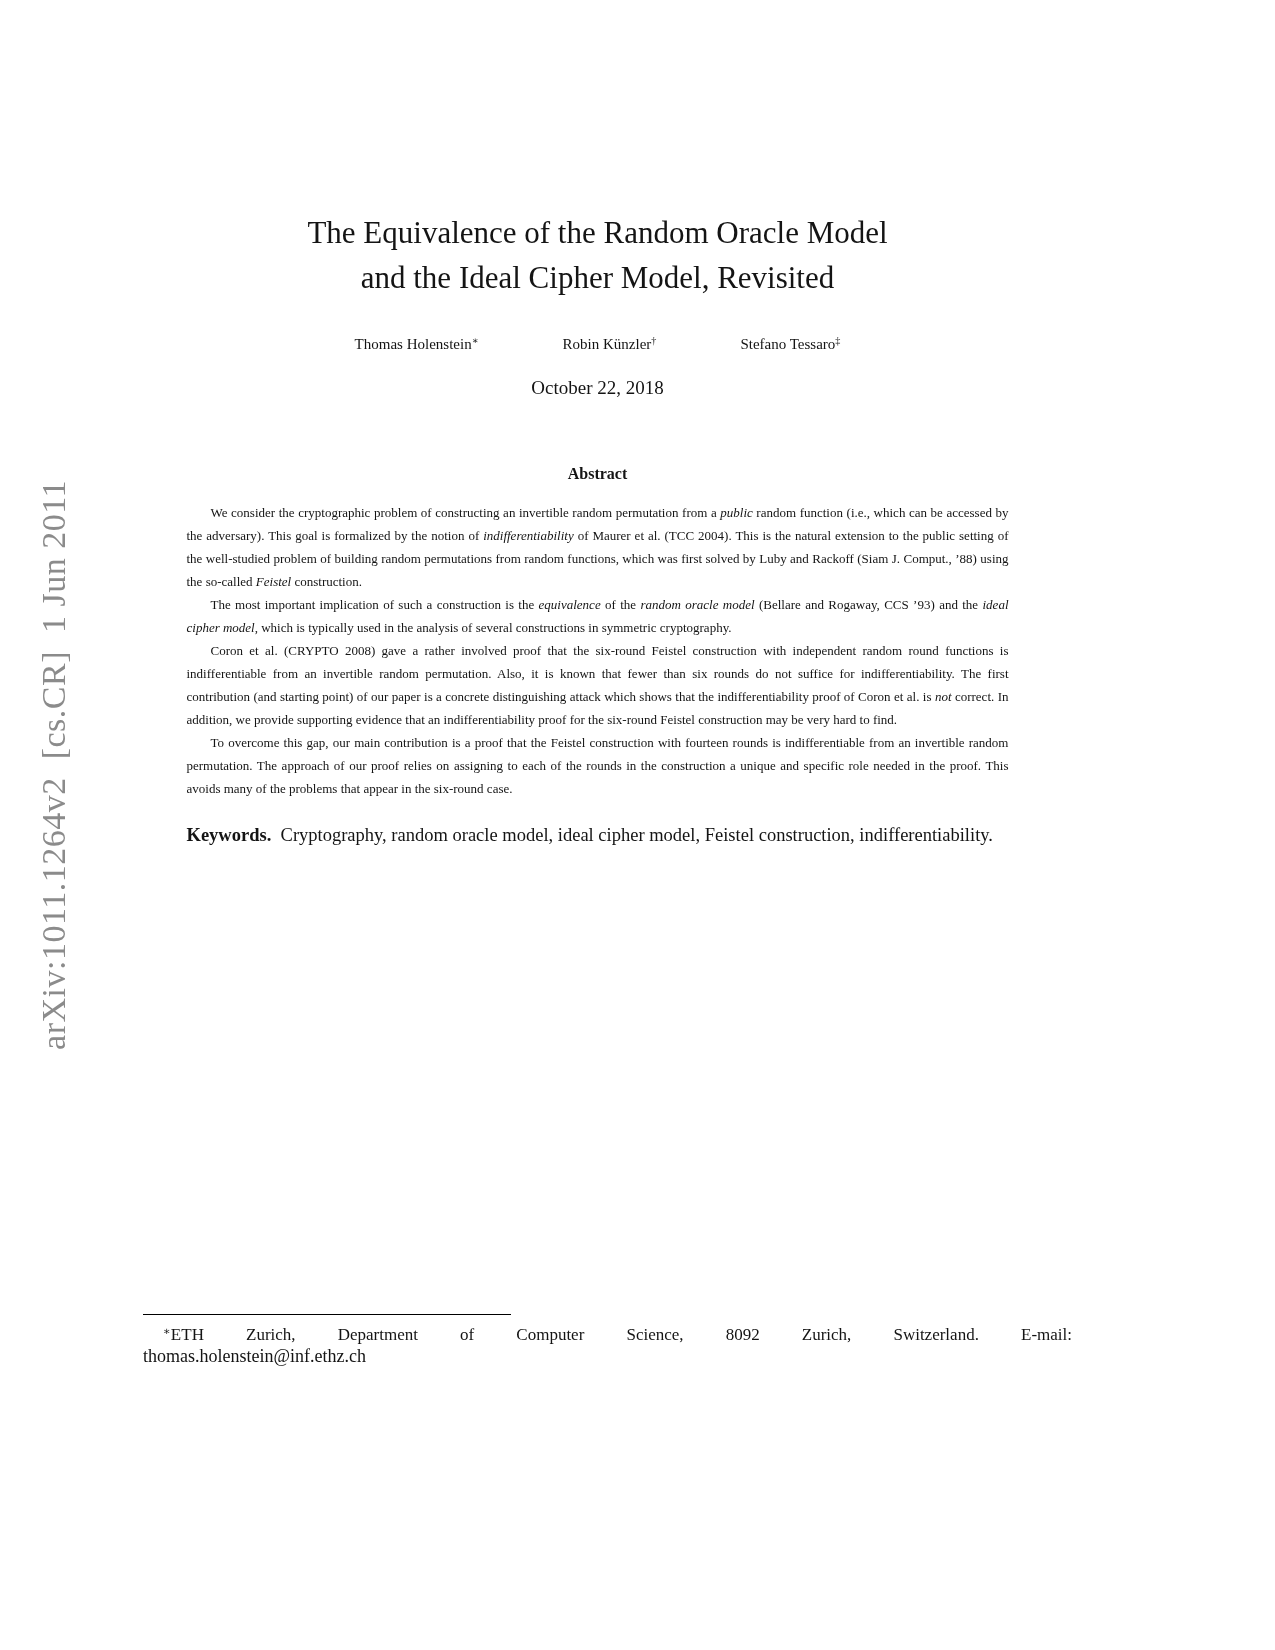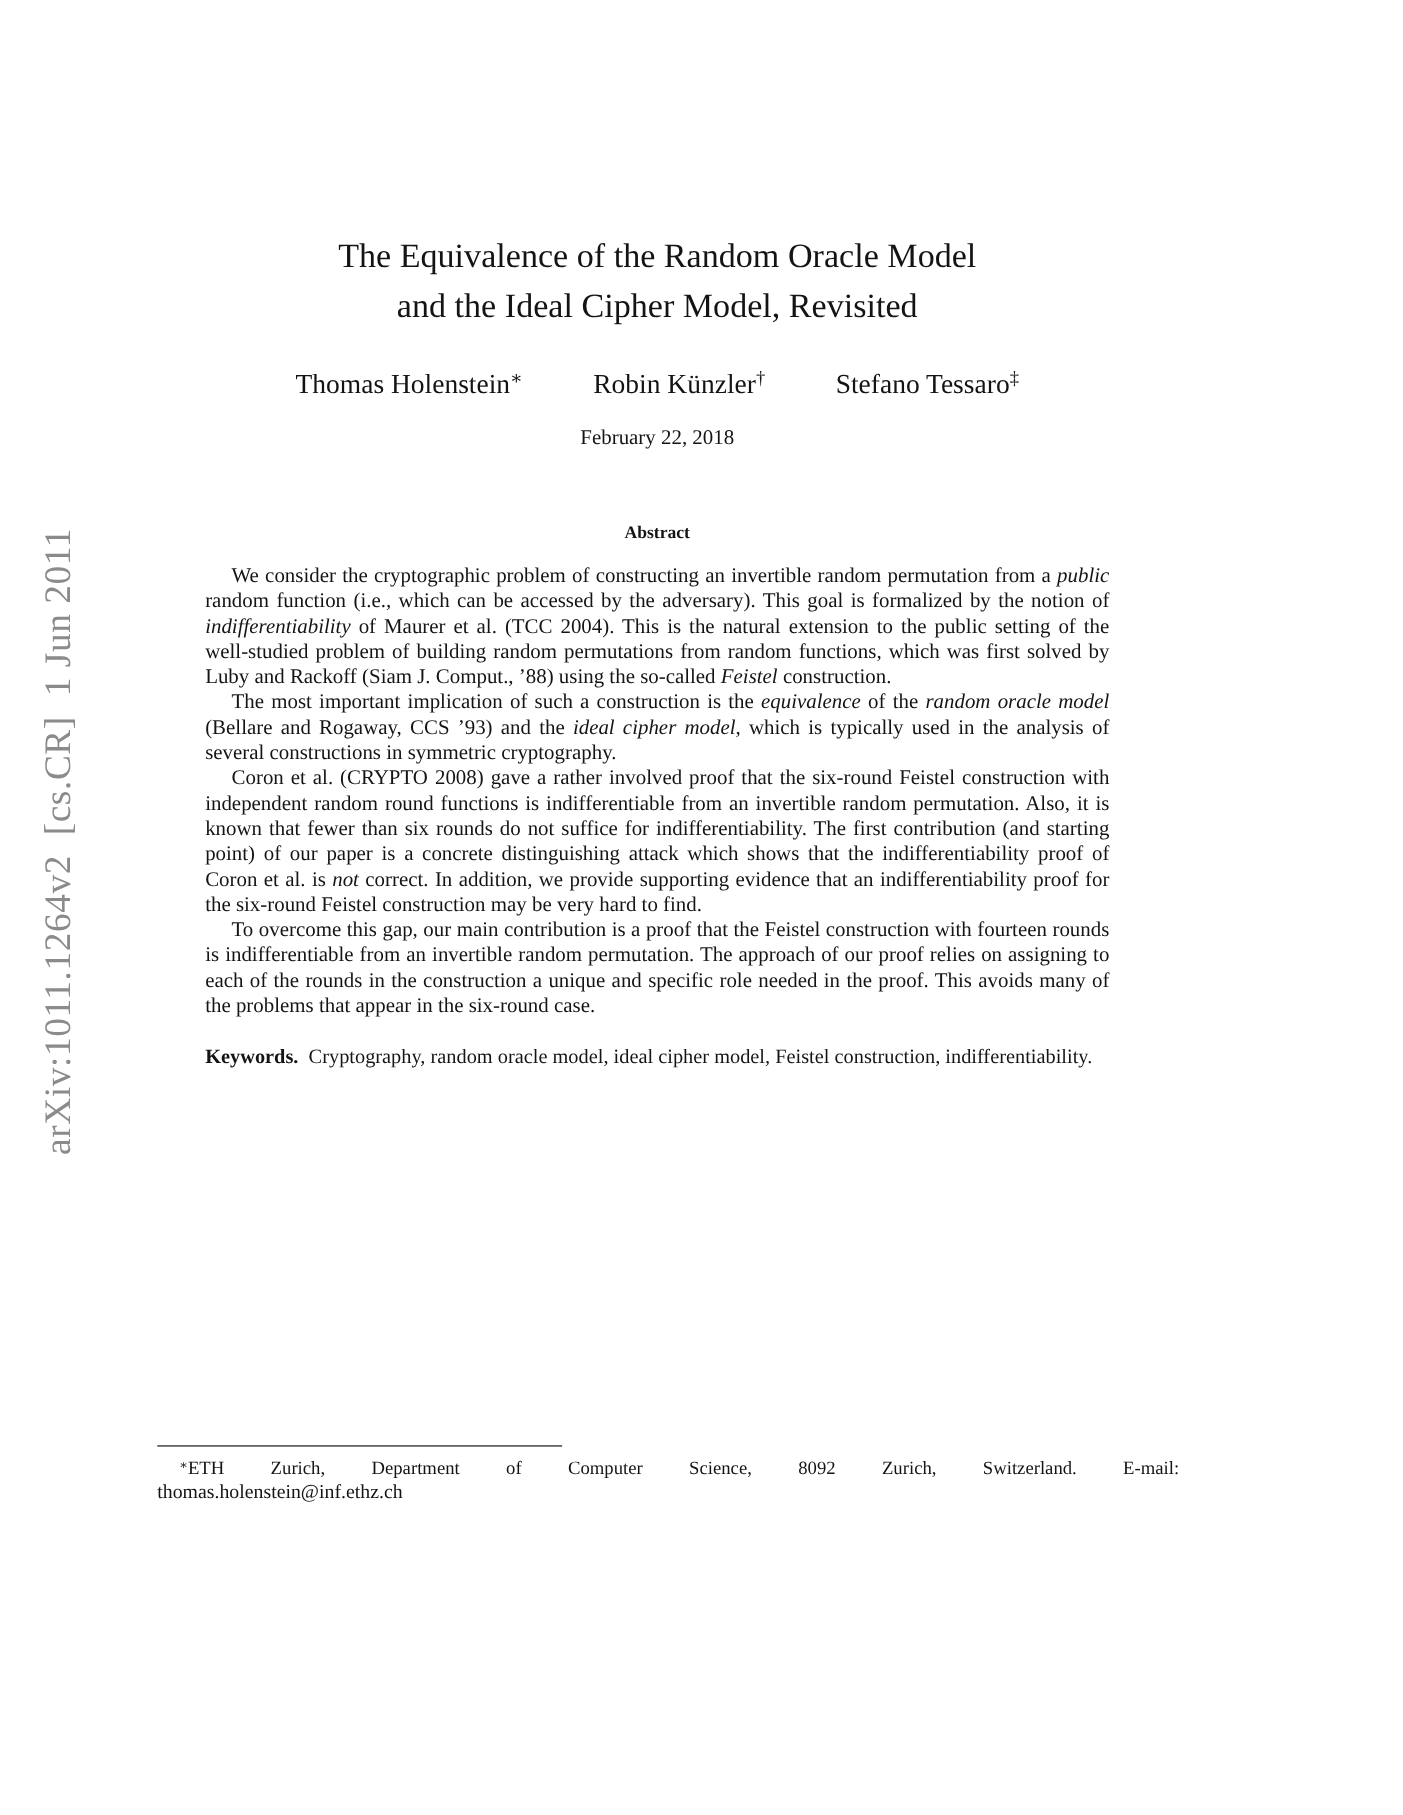--- a/index.html
+++ b/index.html
@@ -34,40 +34,40 @@
     text-align: center;
     font-size: 31px;
     font-weight: normal;
     line-height: 45px;
   }
   .tline { display: block; }
   .authors {
     margin-top: 36px;
     display: flex;
     justify-content: center;
-    gap: 64px;
-    font-size: 25px;
+    gap: 84px;
+    font-size: 15px;
   }
   .date {
     margin-top: 24px;
     text-align: center;
     font-size: 19px;
   }
   .abstract {
     width: 822px;
     margin: 66px auto 0;
   }
   .abstract-heading {
     text-align: center;
     font-size: 16px;
     font-weight: bold;
     margin-bottom: 18px;
   }
   .abs-p {
-    font-size: 19px;
+    font-size: 13px;
     line-height: 23px;
     text-align: justify;
     text-indent: 24px;
   }
   .keywords {
     width: 822px;
     margin: 24px auto 16px;
     font-size: 18.5px;
     line-height: 23px;
     text-align: justify;
@@ -106,21 +106,21 @@
       <span class="tline">The Equivalence of the Random Oracle Model</span>
       <span class="tline">and the Ideal Cipher Model, Revisited</span>
     </h1>
 
     <div class="authors">
       <span class="author"><span>Thomas Holenstein</span><span class="seg-sup">∗</span></span>
       <span class="author"><span>Robin Künzler</span><span class="seg-sup">†</span></span>
       <span class="author"><span>Stefano Tessaro</span><span class="seg-sup">‡</span></span>
     </div>
 
-    <div class="date">February 22, 2018</div>
+    <div class="date">October 22, 2018</div>
 
     <section class="abstract">
       <h2 class="abstract-heading">Abstract</h2>
       <p class="abs-p"><span>We consider the cryptographic problem of constructing an invertible random permutation from a </span><span class="seg-i">public</span><span> random function (i.e., which can be accessed by the adversary). This goal is formalized by the notion of </span><span class="seg-i">indifferentiability</span><span> of Maurer et al. (TCC 2004). This is the natural extension to the public setting of the well-studied problem of building random permutations from random functions, which was first solved by Luby and Rackoff (Siam J. Comput., ’88) using the so-called </span><span class="seg-i">Feistel</span><span> construction.</span></p>
       <p class="abs-p"><span>The most important implication of such a construction is the </span><span class="seg-i">equivalence</span><span> of the </span><span class="seg-i">random oracle model</span><span> (Bellare and Rogaway, CCS ’93) and the </span><span class="seg-i">ideal cipher model</span><span>, which is typically used in the analysis of several constructions in symmetric cryptography.</span></p>
       <p class="abs-p"><span>Coron et al. (CRYPTO 2008) gave a rather involved proof that the six-round Feistel construction with independent random round functions is indifferentiable from an invertible random permutation. Also, it is known that fewer than six rounds do not suffice for indifferentiability. The first contribution (and starting point) of our paper is a concrete distinguishing attack which shows that the indifferentiability proof of Coron et al. is </span><span class="seg-i">not</span><span> correct. In addition, we provide supporting evidence that an indifferentiability proof for the six-round Feistel construction may be very hard to find.</span></p>
       <p class="abs-p"><span>To overcome this gap, our main contribution is a proof that the Feistel construction with fourteen rounds is indifferentiable from an invertible random permutation. The approach of our proof relies on assigning to each of the rounds in the construction a unique and specific role needed in the proof. This avoids many of the problems that appear in the six-round case.</span></p>
     </section>
 
     <p class="keywords"><span class="seg-b">Keywords.</span><span> Cryptography, random oracle model, ideal cipher model, Feistel construction, indifferentiability.</span></p>

